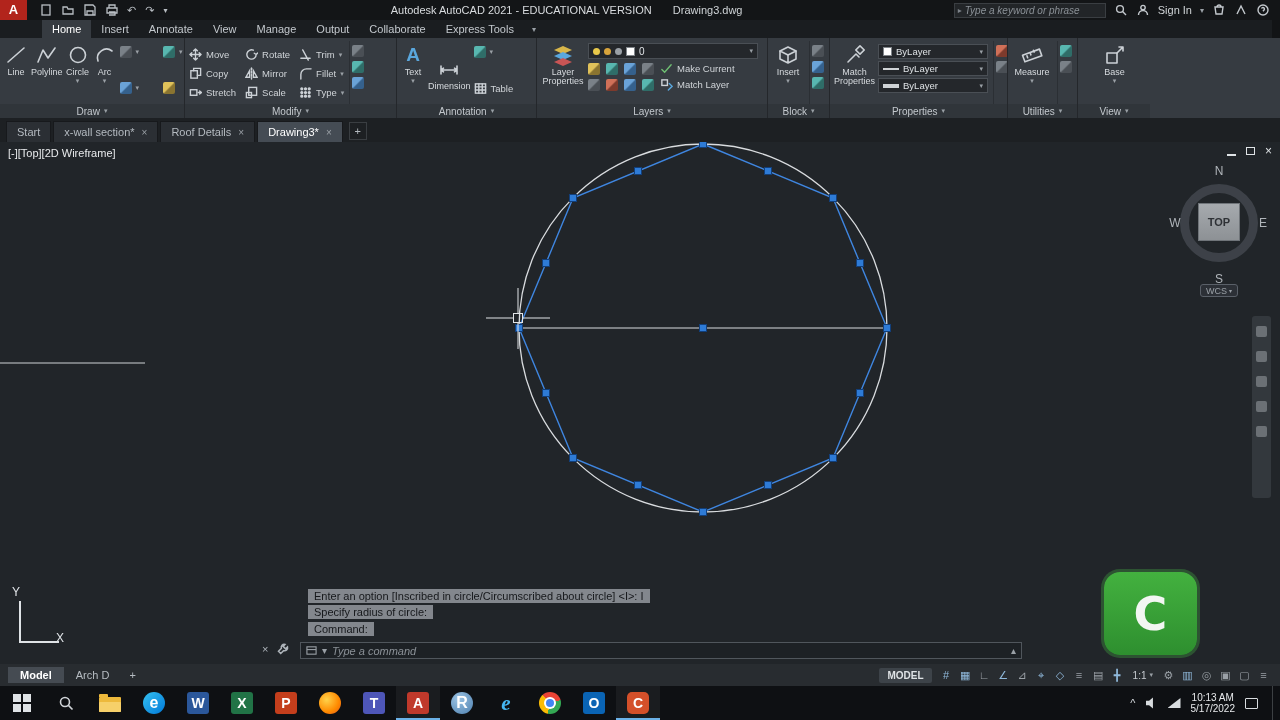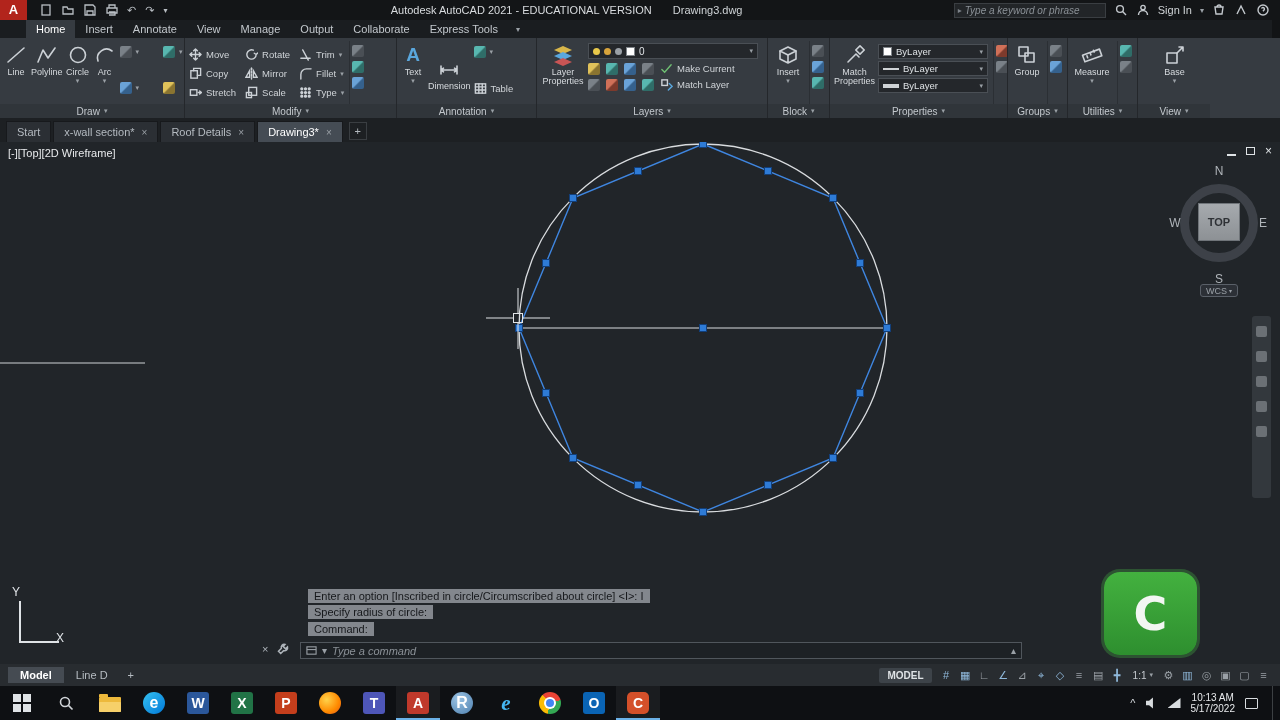--- a/index.html
+++ b/index.html
@@ -17,21 +17,21 @@
   .tb-right{display:flex;align-items:center;gap:8px;padding-right:10px;}
   .searchwrap{display:flex;align-items:center;background:#222528;border:1px solid #3a3e42;height:15px;}
   .searchwrap .sa{color:#7d838a;font-size:8px;padding:0 3px;}
   .searchwrap input{width:140px;border:0;background:transparent;color:#b9bec3;font-size:10px;outline:none;}
   .searchwrap input::placeholder{color:#8b9197;font-style:italic;}
   .tbic{width:14px;height:14px;display:flex;align-items:center;justify-content:center;}
   .tbic svg{width:12px;height:12px;stroke:#c3c8cd;fill:none;stroke-width:1.4;}
   .signin{color:#cfd3d6;}
 
   
-  #rtabs{position:absolute;top:20px;left:0;width:1272px;height:18px;background:#1a1d20;display:flex;align-items:stretch;padding-left:26px;font-size:11px;}
+  #rtabs{position:absolute;top:20px;left:0;width:1272px;height:18px;background:#1a1d20;display:flex;align-items:stretch;padding-left:42px;font-size:11px;}
   .rtab{padding:0 10px;display:flex;align-items:center;color:#c3c8cd;cursor:default;}
   .rtab.active{background:#363b41;color:#fff;}
   .rtabcaret{display:flex;align-items:center;color:#9aa0a6;font-size:8px;padding:0 8px;}
 
   
   #ribbon{position:absolute;top:38px;left:0;width:1280px;height:80px;background:#363b41;display:flex;}
   .panel{height:80px;border-right:1px solid #24272b;display:flex;flex-direction:column;flex:none;}
   .pbody{flex:1;display:flex;padding:3px 3px 0 4px;gap:3px;overflow:hidden;}
   .plabel{height:14px;font-size:10px;color:#c3c8cd;display:flex;align-items:center;justify-content:center;gap:4px;background:rgba(0,0,0,.10);}
   .plabel .car{font-size:7px;color:#9aa0a6;}
@@ -536,41 +536,20 @@
         <span class="tic r"></span>
         <span class="tic"></span>
       </div>
     </div>
     <div class="plabel">
         <span>Properties</span>
         <span class="car">▾</span>
       </div>
   </div>
 
-  <div class="panel" style="width:60px;">
-    <div class="pbody">
-      <div class="bb">
-        <span class="icw">
-            <svg viewBox="0 0 22 22">
-              <rect x="3" y="3" width="9" height="9"></rect>
-              <rect x="9" y="9" width="9" height="9"></rect>
-            </svg>
-          </span>
-        <span>Group</span>
-      </div>
-      <div class="ticol">
-        <span class="tic"></span>
-        <span class="tic b"></span>
-      </div>
-    </div>
-    <div class="plabel">
-        <span>Groups</span>
-        <span class="car">▾</span>
-      </div>
-  </div>
 
   <div class="panel" style="width:70px;">
     <div class="pbody">
       <div class="bb" style="width:42px;">
         <span class="icw">
             <svg viewBox="0 0 22 22">
               <rect x="2" y="8" width="18" height="7" transform="rotate(-20 11 11)"></rect>
               <path d="M6 12 v-2 M10 10.5 v-2 M14 9 v-2" transform="rotate(-20 11 11)"></path>
             </svg>
           </span>
@@ -728,21 +707,21 @@
     <span class="ci">▴</span>
   </div>
 
   <div id="camtasia">
       <span>C</span>
     </div>
 </div>
 
 <div id="statusrow">
   <span class="mtab active" style="margin-left:8px;">Model</span>
-  <span class="mtab">Line D</span>
+  <span class="mtab">Arch D</span>
   <span class="mtab-add">+</span>
   <div id="statusicons">
     <span class="modelchip">MODEL</span>
     <span class="sic">#</span>
     <span class="sic">▦</span>
     <span class="sic gray">∟</span>
     <span class="sic">∠</span>
     <span class="sic gray">⊿</span>
     <span class="sic">⌖</span>
     <span class="sic">◇</span>

